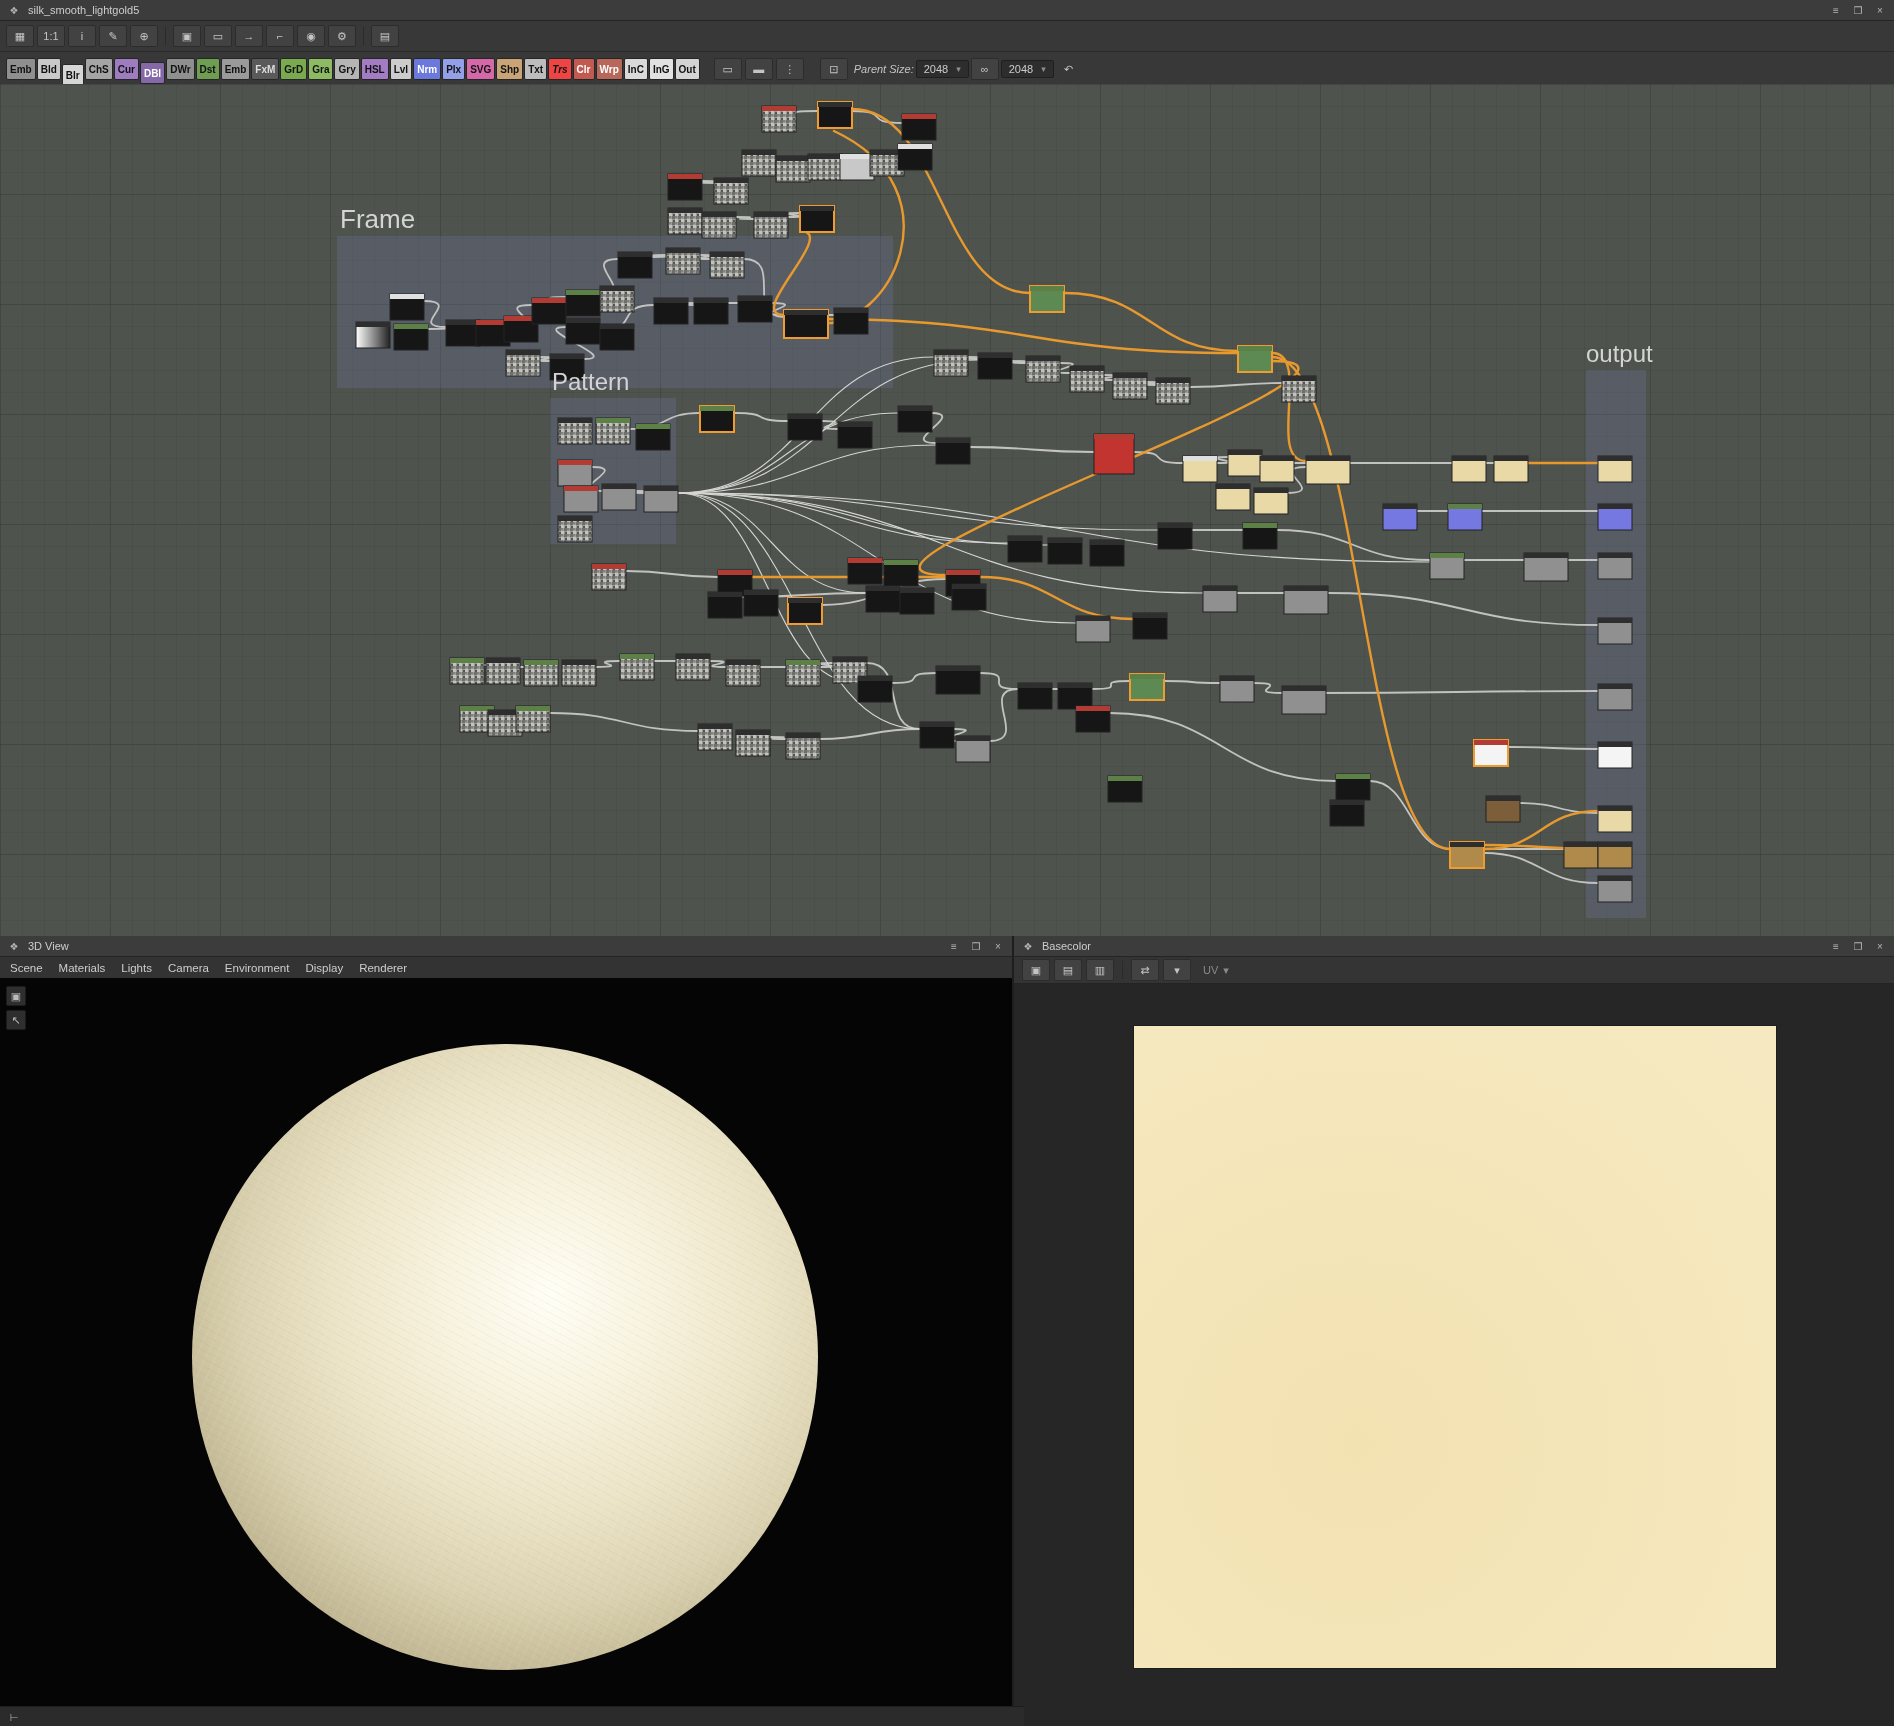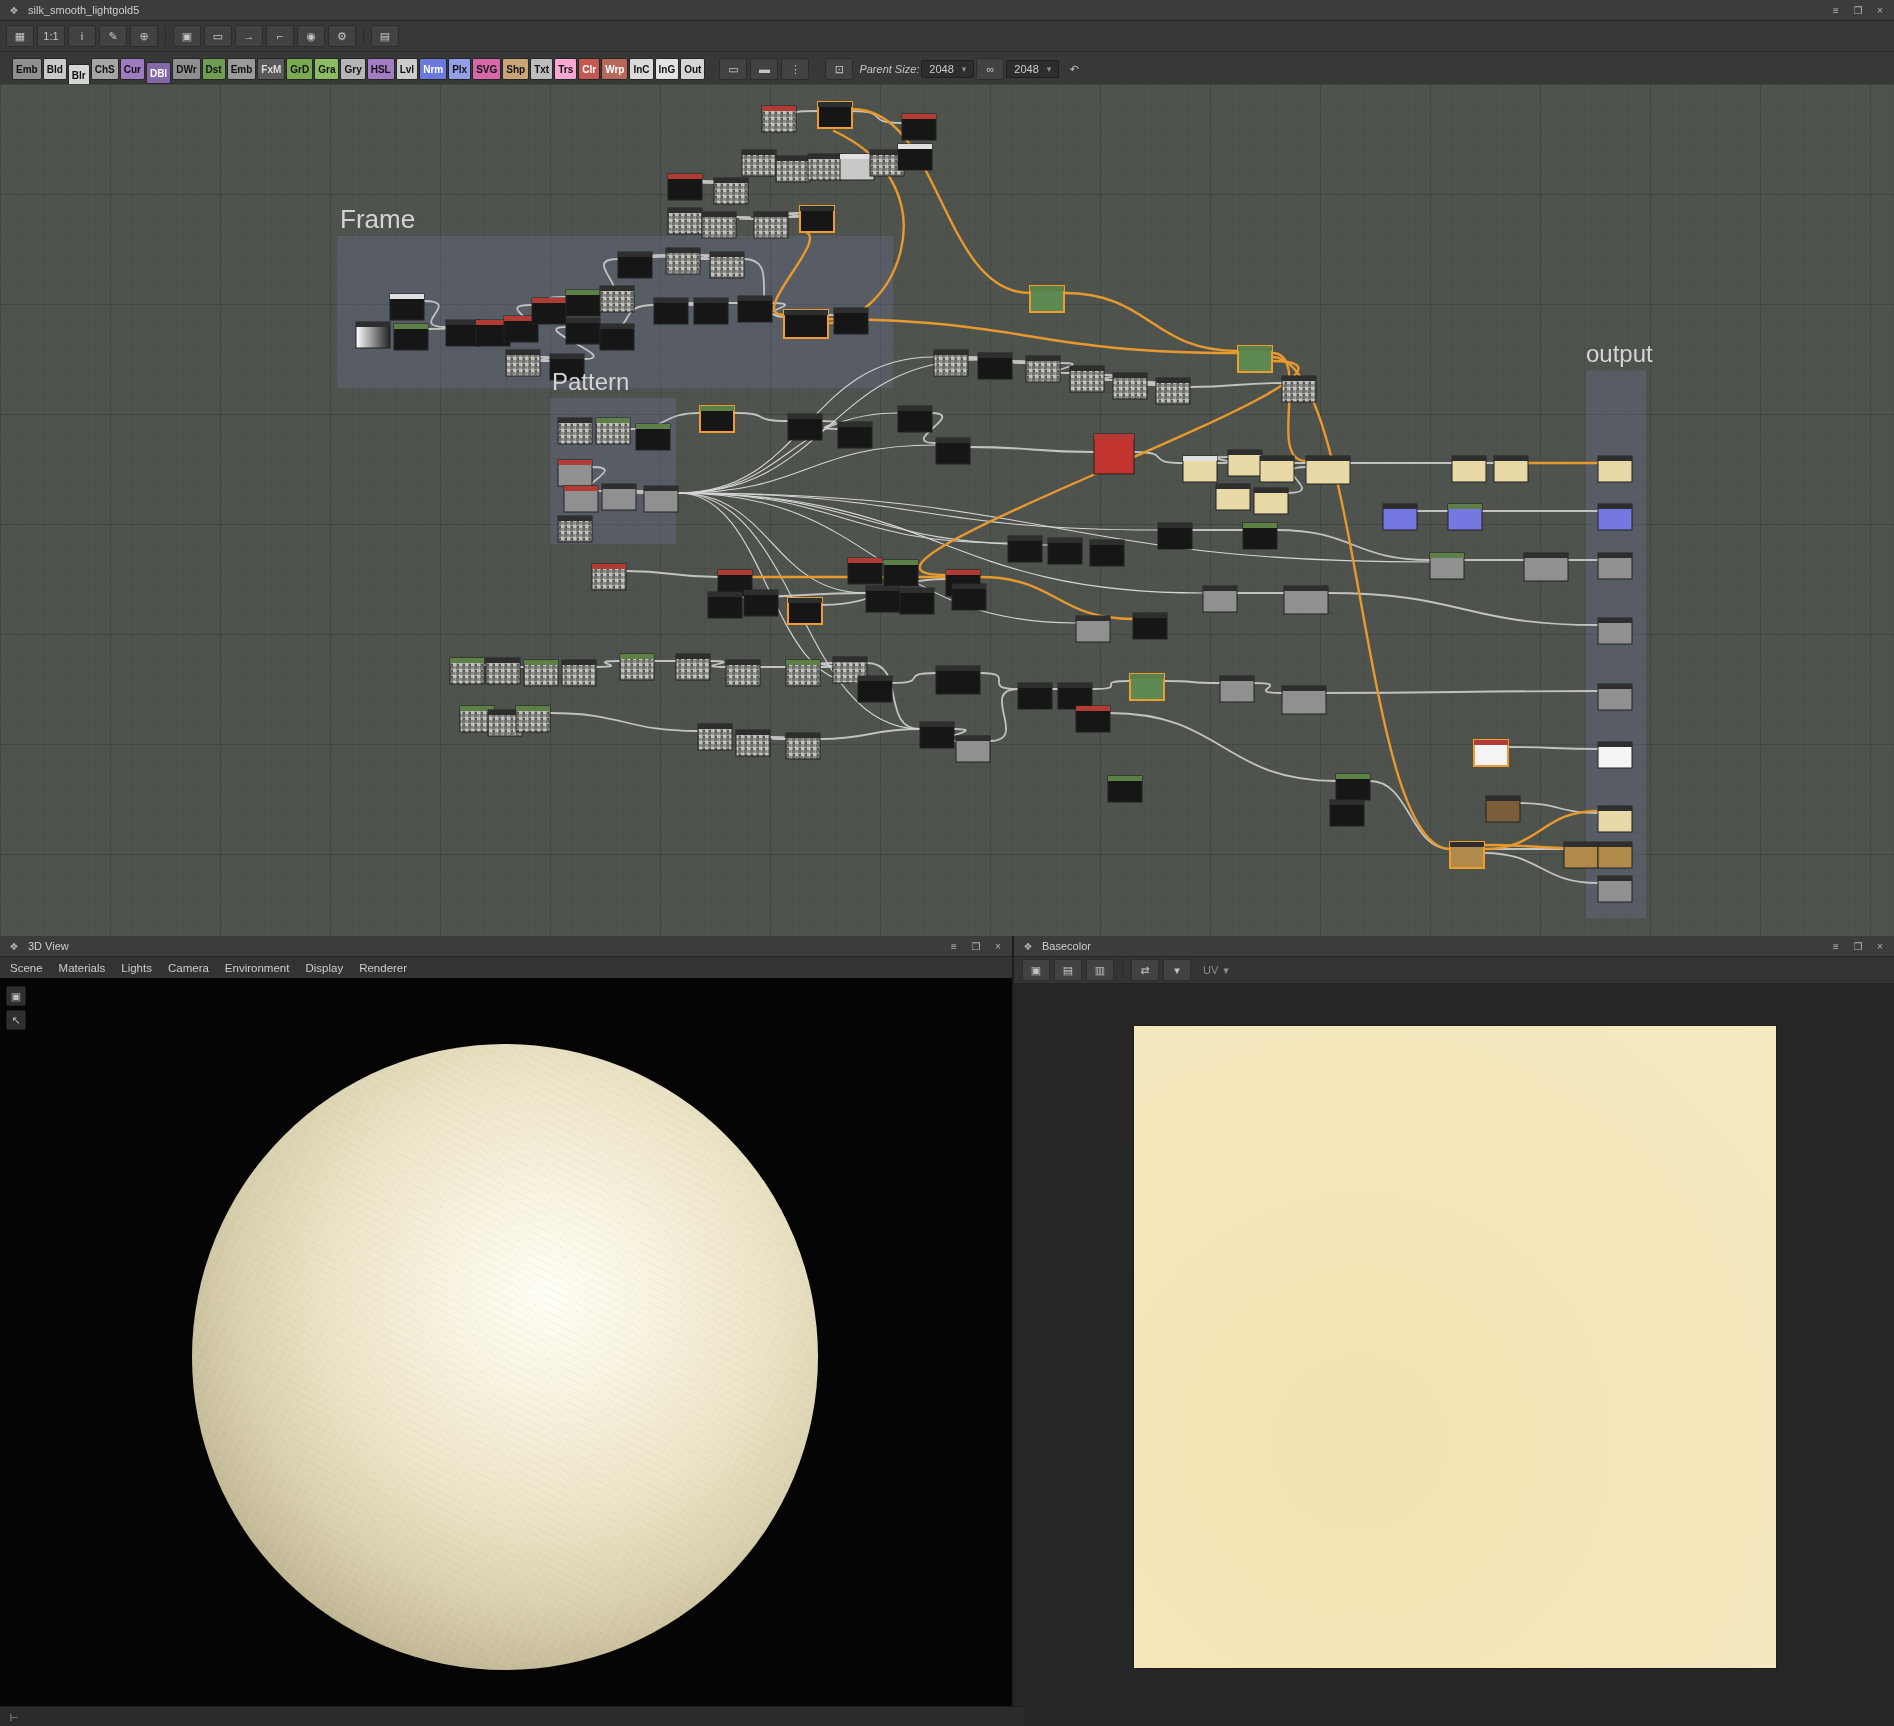--- a/index.html
+++ b/index.html
@@ -3,21 +3,21 @@
 <meta charset="utf-8">
 <style>
   html,body{margin:0;padding:0;background:#1b1b1b;font-family:"Liberation Sans",sans-serif;}
   #app{position:relative;width:1894px;height:1726px;overflow:hidden;background:#262626;}
   .titlebar{height:20px;background:#3c3c3c;border-bottom:1px solid #242424;display:flex;align-items:center;padding:0 6px;gap:6px;font-size:11px;color:#cdcdcd;}
   .titlebar .spacer{flex:1;}
   .tbtn{color:#b5b5b5;font-size:10px;width:16px;text-align:center;cursor:default;}
   .tb1{height:30px;background:#383838;border-bottom:1px solid #2a2a2a;display:flex;align-items:center;padding:0 6px;gap:3px;}
   .ibtn{min-width:20px;height:20px;display:flex;align-items:center;justify-content:center;background:#424242;border:1px solid #2c2c2c;border-radius:2px;color:#c4c4c4;font-size:11px;padding:0 3px;}
   .sep{width:1px;height:18px;background:#2a2a2a;margin:0 4px;}
-  .tb2{height:34px;background:#383838;border-bottom:6px solid #fde047;display:flex;align-items:center;padding:0 12px;gap:2px;}
+  .tb2{height:34px;background:#383838;border-bottom:6px solid #fde047;display:flex;align-items:center;padding:0 6px;gap:2px;}
   .shelf-btn{height:20px;padding:0 3px;font-size:10px;font-weight:bold;display:flex;align-items:center;border:1px solid #262626;border-radius:2px;}
   .dd{background:#2d2d2d;border:1px solid #1f1f1f;color:#cccccc;font-size:11px;padding:2px 7px;display:flex;gap:8px;align-items:center;border-radius:2px;}
   .dd .arrow{color:#8f8f8f;font-size:9px;}
   .grouplabel{font-size:11px;color:#c4c4c4;margin-left:4px;font-style:italic;}
   #graph-panel{position:absolute;left:0;top:0;width:1894px;height:936px;background:#383838;}
   #graph-canvas{position:absolute;left:0;top:84px;width:1894px;height:852px;
     background-color:#4f534e;
     background-image:
       linear-gradient(rgba(0,0,0,0.10) 1px, transparent 1px),
       linear-gradient(90deg, rgba(0,0,0,0.10) 1px, transparent 1px),
@@ -89,21 +89,21 @@
           <span class="shelf-btn" style="background: rgb(121, 170, 80); color: rgb(17, 17, 17);">GrD</span>
           <span class="shelf-btn" style="background: rgb(140, 187, 99); color: rgb(17, 17, 17);">Gra</span>
           <span class="shelf-btn" style="background: rgb(181, 181, 181); color: rgb(17, 17, 17);">Gry</span>
           <span class="shelf-btn" style="background: rgb(164, 124, 196); color: rgb(17, 17, 17);">HSL</span>
           <span class="shelf-btn" style="background: rgb(204, 204, 204); color: rgb(17, 17, 17);">Lvl</span>
           <span class="shelf-btn" style="background: rgb(107, 121, 221); color: rgb(255, 255, 255);">Nrm</span>
           <span class="shelf-btn" style="background: rgb(147, 160, 232); color: rgb(17, 17, 17);">Plx</span>
           <span class="shelf-btn" style="background: rgb(212, 104, 168); color: rgb(17, 17, 17);">SVG</span>
           <span class="shelf-btn" style="background: rgb(201, 164, 119); color: rgb(17, 17, 17);">Shp</span>
           <span class="shelf-btn" style="background: rgb(189, 189, 189); color: rgb(17, 17, 17);">Txt</span>
-          <span class="shelf-btn" style="background: #f9a8d4; color: rgb(17, 17, 17);">Trs</span>
+          <span class="shelf-btn" style="background: #ef4444; color: rgb(17, 17, 17); font-style: italic;">Trs</span>
           <span class="shelf-btn" style="background: rgb(194, 90, 82); color: rgb(255, 255, 255);">Clr</span>
           <span class="shelf-btn" style="background: rgb(184, 104, 90); color: rgb(255, 255, 255);">Wrp</span>
           <span class="shelf-btn" style="background: rgb(218, 218, 218); color: rgb(17, 17, 17);">InC</span>
           <span class="shelf-btn" style="background: rgb(226, 226, 226); color: rgb(17, 17, 17);">InG</span>
           <span class="shelf-btn" style="background: rgb(212, 212, 212); color: rgb(17, 17, 17);">Out</span>
         </div>
       <div id="comment-icons" style="display:flex;align-items:center;gap:3px;margin-left:12px;">
           <span class="ibtn">▭</span>
           <span class="ibtn">▬</span>
           <span class="ibtn">⋮</span>

